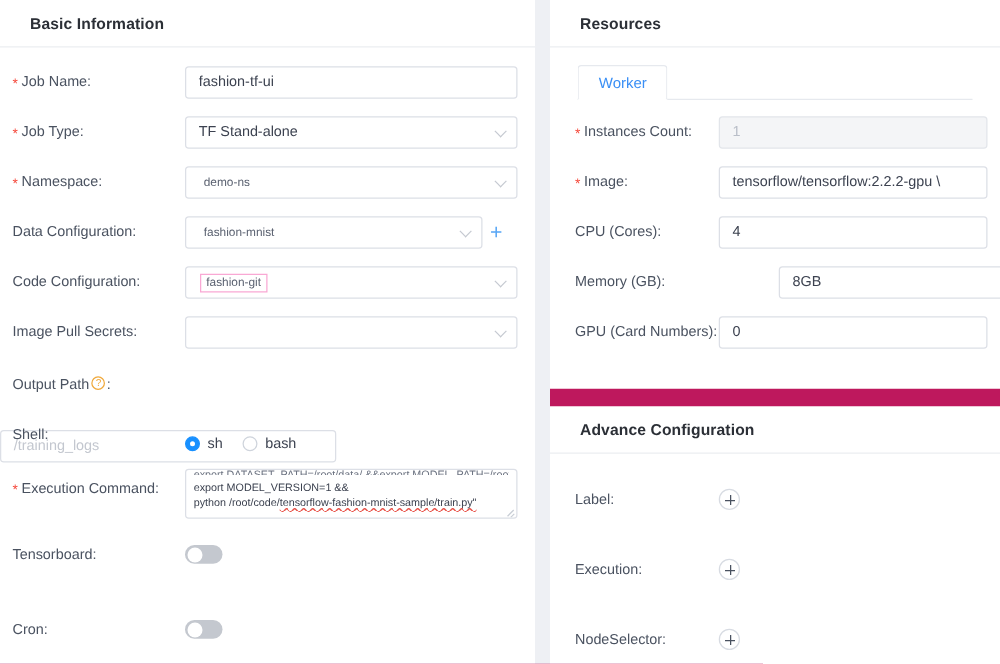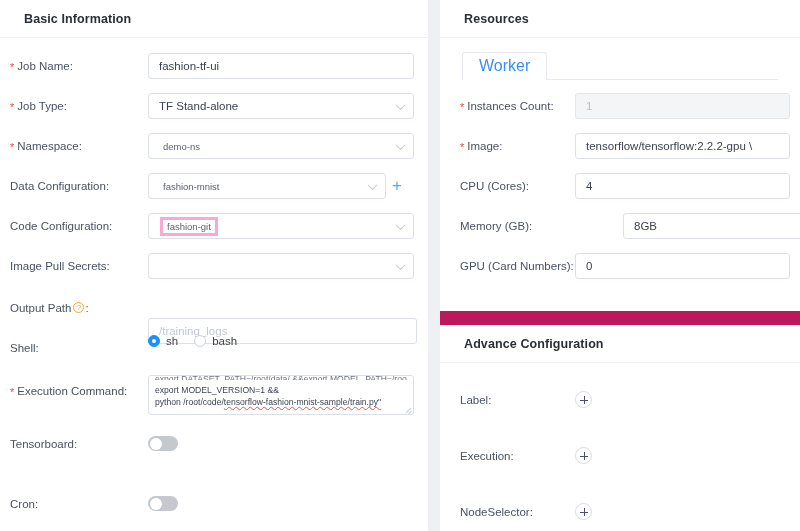--- a/index.html
+++ b/index.html
@@ -99,39 +99,39 @@
     position: absolute;
     right: 9px; top: 50%;
     margin-top: -3px;
     width: 7px; height: 7px;
     border-left: 1.2px solid #c5c9d1;
     border-bottom: 1.2px solid #c5c9d1;
     transform: rotate(-45deg) translate(1px,-1px);
   }
   .tagbox {
     display: inline-block;
-    border: 3px solid #f9a8d4;
+    border: 1px solid #f9a8d4;
     padding: 0px 4px;
     font-size: 9.5px;
     line-height: 13px;
     color: #5a6170;
     background: #fff;
   }
 
   .plus-blue {
     position: absolute;
     font-size: 17px;
     color: #5aa7f5;
     line-height: 17px;
     font-weight: 300;
     cursor: pointer;
   }
 
   
-  .radio-group { display: flex; align-items: flex-start; height: 26px; }
+  .radio-group { display: flex; align-items: flex-end; height: 26px; }
   .radio {
     display: flex; align-items: center;
     margin-right: 16px;
     font-size: 11.5px; color: #3c4250;
   }
   .radio .dot {
     width: 12px; height: 12px;
     border-radius: 50%;
     border: 1px solid #cfd4dc;
     margin-right: 6px;
@@ -216,21 +216,21 @@
     width: 316px;
     height: 28px;
     border-bottom: 1px solid #e6e9ee;
   }
   .tab {
     position: absolute;
     left: 0; top: 0;
     height: 28px;
     padding: 0 16px;
     display: flex; align-items: center;
-    font-size: 16px;
+    font-size: 12px;
     color: #3a8ff5;
     border: 1px solid #e6e9ee;
     border-bottom: 1px solid #fff;
     background: #fff;
     border-radius: 3px 3px 0 0;
   }
 
   
   .plus-circle {
     width: 17px; height: 17px;
@@ -321,21 +321,21 @@
     <div class="form-row" style="top:253px;">
       <div class="label" style="width:148px; padding-left:10px;">
         <span>Image Pull Secrets:</span>
       </div>
       <div class="field" style="width:266px;">
         <span></span>
         <span class="caret"></span>
       </div>
     </div>
 
-    <div class="form-row" style="top:295px;">
+    <div class="form-row" style="top:295px;flex-direction:column;">
       <div class="label" style="width:148px; padding-left:10px;">
         <span>Output Path</span><span class="help-icon">?</span><span>:</span>
       </div>
       <div class="field placeholder" style="width:269px;margin-top:23px;">
         <span>/training_logs</span>
       </div>
     </div>
 
     <div class="form-row" style="top:335px;">
       <div class="label" style="width:148px; padding-left:10px;">

